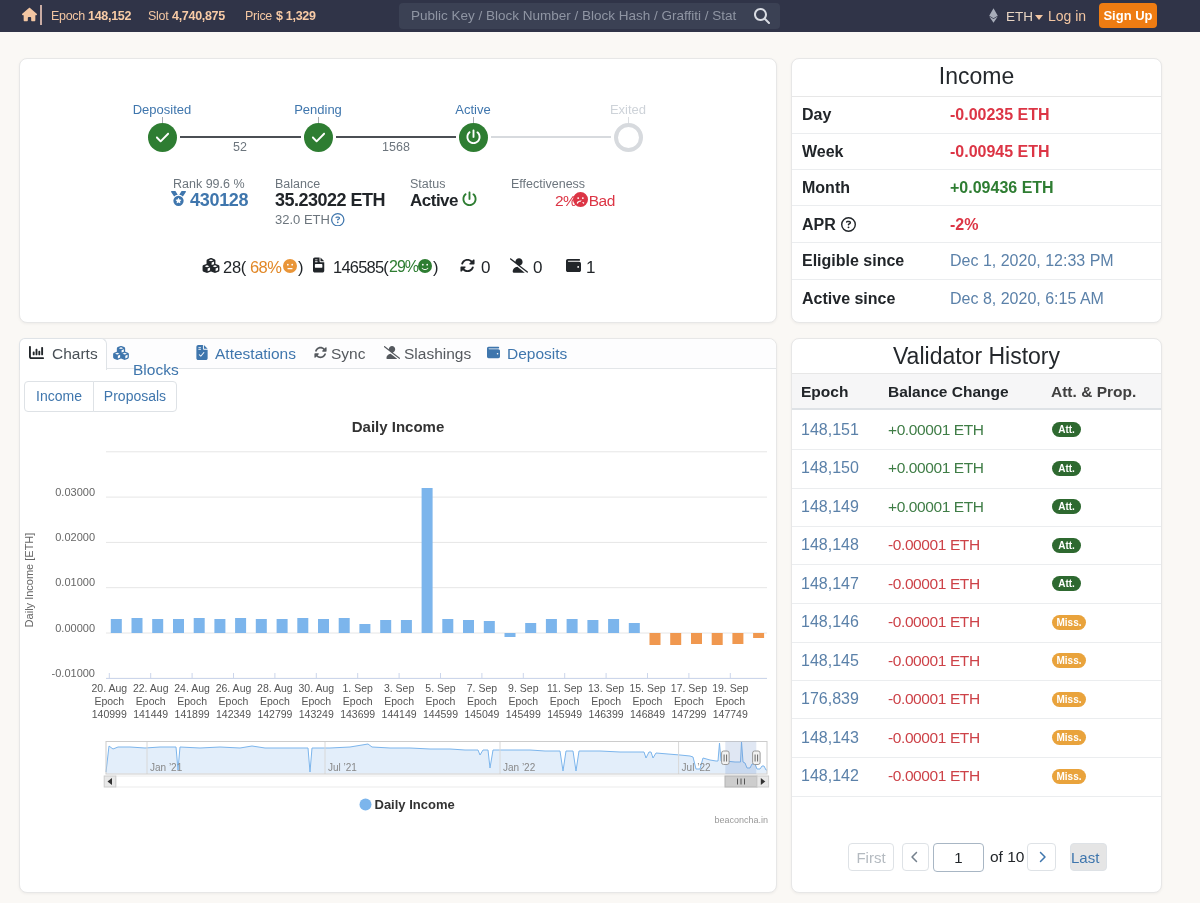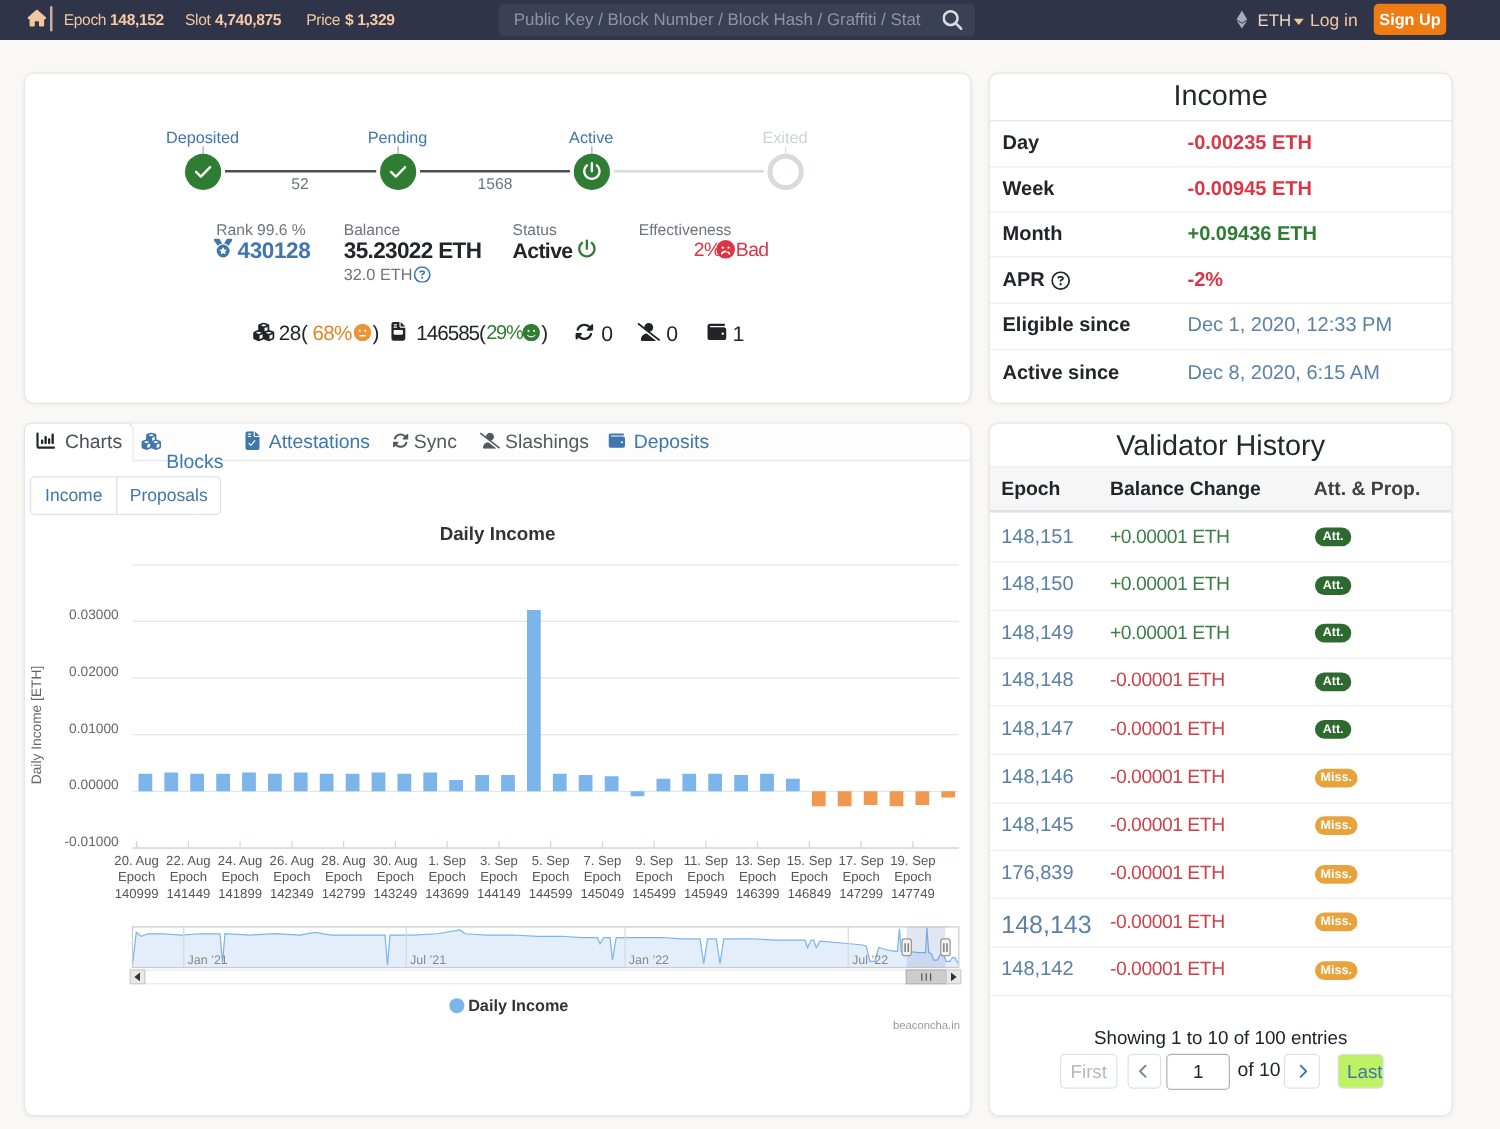--- a/index.html
+++ b/index.html
@@ -354,35 +354,34 @@
 <div class="abs" style="left:1052px;top:615px;width:34px;height:15px;background:#e9a33c;border-radius:8px;color:#fff;font-size:10px;font-weight:bold;text-align:center;line-height:15px;">Miss.</div>
 <div class="abs" style="left:792px;top:642px;width:369px;height:1px;background:#ebedef;"></div>
 <div class="abs" style="left:801px;top:652px;font-size:16px;color:#5b81a9;">148,145</div>
 <div class="abs" style="left:888px;top:652px;font-size:15.5px;letter-spacing:-0.4px;color:#cd4248;">-0.00001 ETH</div>
 <div class="abs" style="left:1052px;top:653px;width:34px;height:15px;background:#e9a33c;border-radius:8px;color:#fff;font-size:10px;font-weight:bold;text-align:center;line-height:15px;">Miss.</div>
 <div class="abs" style="left:792px;top:680px;width:369px;height:1px;background:#ebedef;"></div>
 <div class="abs" style="left:801px;top:690px;font-size:16px;color:#5b81a9;">176,839</div>
 <div class="abs" style="left:888px;top:690px;font-size:15.5px;letter-spacing:-0.4px;color:#cd4248;">-0.00001 ETH</div>
 <div class="abs" style="left:1052px;top:692px;width:34px;height:15px;background:#e9a33c;border-radius:8px;color:#fff;font-size:10px;font-weight:bold;text-align:center;line-height:15px;">Miss.</div>
 <div class="abs" style="left:792px;top:718px;width:369px;height:1px;background:#ebedef;"></div>
-<div class="abs" style="left:801px;top:729px;font-size:20px;color:#5b81a9;">148,143</div>
+<div class="abs" style="left:801px;top:729px;font-size:16px;color:#5b81a9;">148,143</div>
 <div class="abs" style="left:888px;top:729px;font-size:15.5px;letter-spacing:-0.4px;color:#cd4248;">-0.00001 ETH</div>
 <div class="abs" style="left:1052px;top:730px;width:34px;height:15px;background:#e9a33c;border-radius:8px;color:#fff;font-size:10px;font-weight:bold;text-align:center;line-height:15px;">Miss.</div>
 <div class="abs" style="left:792px;top:757px;width:369px;height:1px;background:#ebedef;"></div>
 <div class="abs" style="left:801px;top:767px;font-size:16px;color:#5b81a9;">148,142</div>
 <div class="abs" style="left:888px;top:767px;font-size:15.5px;letter-spacing:-0.4px;color:#cd4248;">-0.00001 ETH</div>
 <div class="abs" style="left:1052px;top:769px;width:34px;height:15px;background:#e9a33c;border-radius:8px;color:#fff;font-size:10px;font-weight:bold;text-align:center;line-height:15px;">Miss.</div>
 <div class="abs" style="left:792px;top:796px;width:369px;height:1px;background:#ebedef;"></div>
-<div class="abs" style="left:791px;top:822px;width:371px;text-align:center;font-size:15px;color:#212529;">Showing 1 to 10 of 100 entries</div>
 <div class="abs" style="left:848px;top:843px;width:46px;height:28px;border:1px solid #dee2e6;border-radius:4px;background:#fff;color:#b4bac0;font-size:15px;text-align:center;line-height:27px;">First</div>
 <div class="abs" style="left:902px;top:843px;width:27px;height:28px;border:1px solid #dee2e6;border-radius:4px;background:#fff;"></div>
 <svg class="abs" style="left:909px;top:851px;" width="12" height="12" viewBox="0 0 320 512">
       <path fill="#75818d" d="M9.4 233.4c-12.5 12.5-12.5 32.8 0 45.3l192 192c12.5 12.5 32.8 12.5 45.3 0s12.5-32.8 0-45.3L77.3 256 246.6 86.6c12.5-12.5 12.5-32.8 0-45.3s-32.8-12.5-45.3 0l-192 192z"></path>
     </svg>
 <div class="abs" style="left:933px;top:842.5px;width:51px;height:29px;border:1px solid #a8b6c4;border-radius:4px;background:#fff;color:#212529;font-size:15px;text-align:center;line-height:28px;">1</div>
 <div class="abs" style="left:990px;top:848px;font-size:15.5px;color:#212529;">of 10</div>
 <div class="abs" style="left:1027px;top:843px;width:29px;height:28px;border:1px solid #dee2e6;border-radius:4px;background:#fff;"></div>
 <svg class="abs" style="left:1036px;top:851px;" width="12" height="12" viewBox="0 0 320 512">
       <path fill="#3f76ad" d="M310.6 233.4c12.5 12.5 12.5 32.8 0 45.3l-192 192c-12.5 12.5-32.8 12.5-45.3 0s-12.5-32.8 0-45.3L242.7 256 73.4 86.6c-12.5-12.5-12.5-32.8 0-45.3s32.8-12.5 45.3 0l192 192z"></path>
     </svg>
-<div class="abs" style="left:1070px;top:843px;width:37px;height:28px;border:1px solid #dee2e6;border-radius:4px;background:#bef264;color:#3f76ad;font-size:15px;text-align:right;line-height:27px;">Last</div>
+<div class="abs" style="left:1070px;top:843px;width:37px;height:28px;border:1px solid #dee2e6;border-radius:4px;background:#e5e5e5;color:#3f76ad;font-size:15px;text-align:left;line-height:27px;">Last</div>
 
 </div>
 
 </body></html>

